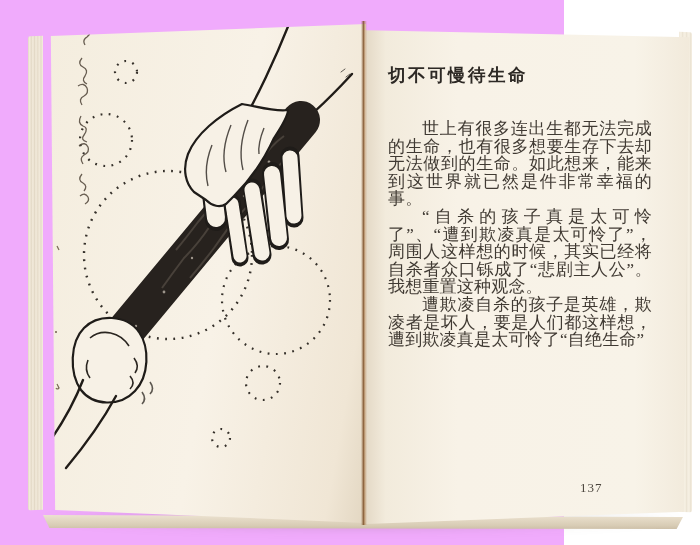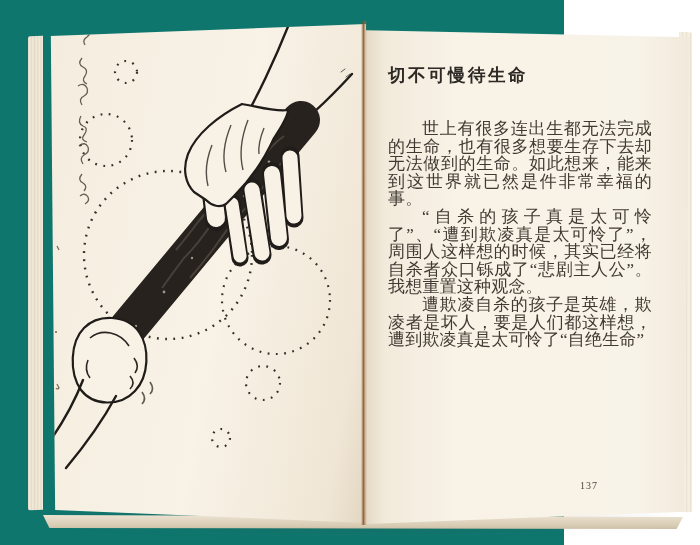--- a/index.html
+++ b/index.html
@@ -1,21 +1,21 @@
 <!DOCTYPE html>
 <html><head>
 <meta charset="utf-8">
 <style>
   html,body{margin:0;padding:0;}
   body{
     width:700px;height:545px;overflow:hidden;
     background:#ffffff;
     font-family:"Liberation Serif","DejaVu Serif",serif;
   }
-  .scene{position:relative;width:564px;height:545px;background:#0f766e;}
+  .scene{position:relative;width:564px;height:545px;background:#f0abfc;}
   .book{position:absolute;left:28px;top:12px;width:664px;height:520px;}
 
   .book-shadow{
     position:absolute;left:14px;right:10px;bottom:0;height:26px;
     background:radial-gradient(ellipse at 50% 45%,rgba(70,58,45,.28),rgba(70,58,45,0) 72%);
     filter:blur(5px);
   }
   .edge-left{
     position:absolute;left:0;top:24px;width:15px;height:474px;
     background:repeating-linear-gradient(to right,#e2d8c5 0px,#f3ebdc 1.6px,#e7ddcb 3.2px);
@@ -52,21 +52,21 @@
   .chapter-title{
     font-size:17.5px;font-weight:bold;color:#2d2925;
     letter-spacing:2.5px;margin:0 0 33px 0;
   }
   .para{
     font-size:17px;line-height:17.6px;color:#403a33;
     text-indent:2em;text-align:justify;margin:0;letter-spacing:.2px;
   }
   .page-number{
     position:absolute;left:214px;top:463px;
-    font-size:10px;color:#4c463e;letter-spacing:1px;
+    font-size:13px;color:#4c463e;letter-spacing:1px;
   }
 </style>
 </head>
 <body>
 
 <div class="scene">
   <div class="book">
     <div class="book-shadow"></div>
     <div class="edge-left"></div>
     <div class="edge-right"></div>

